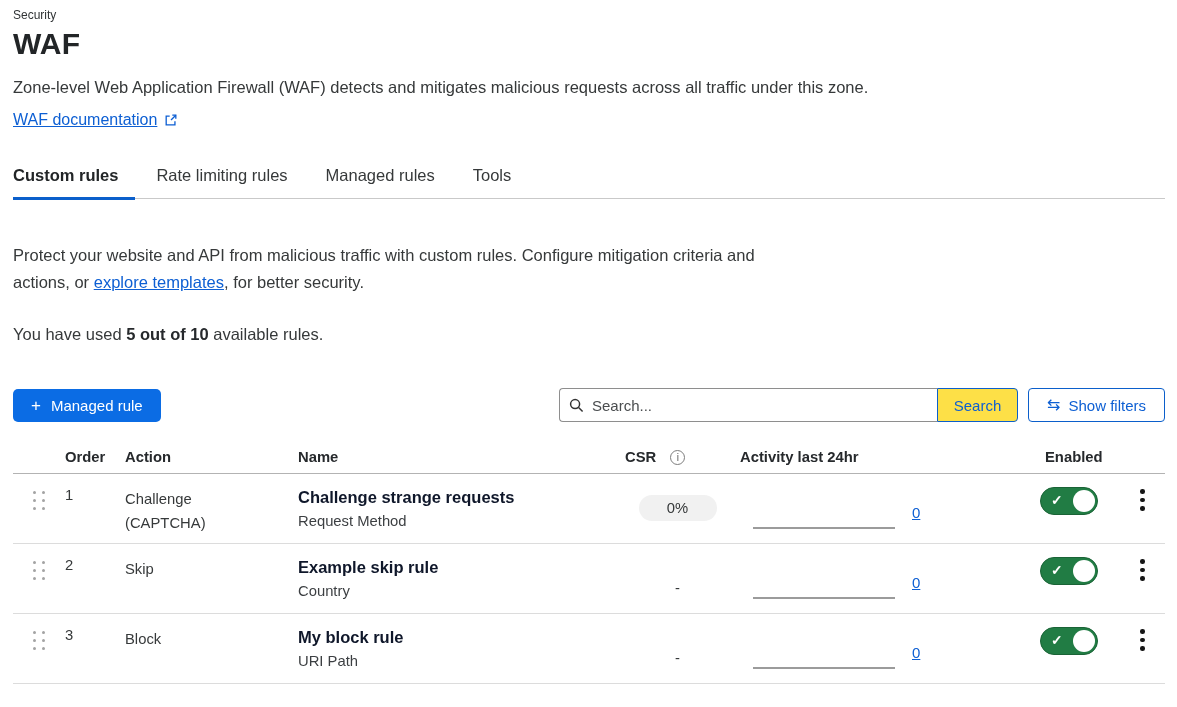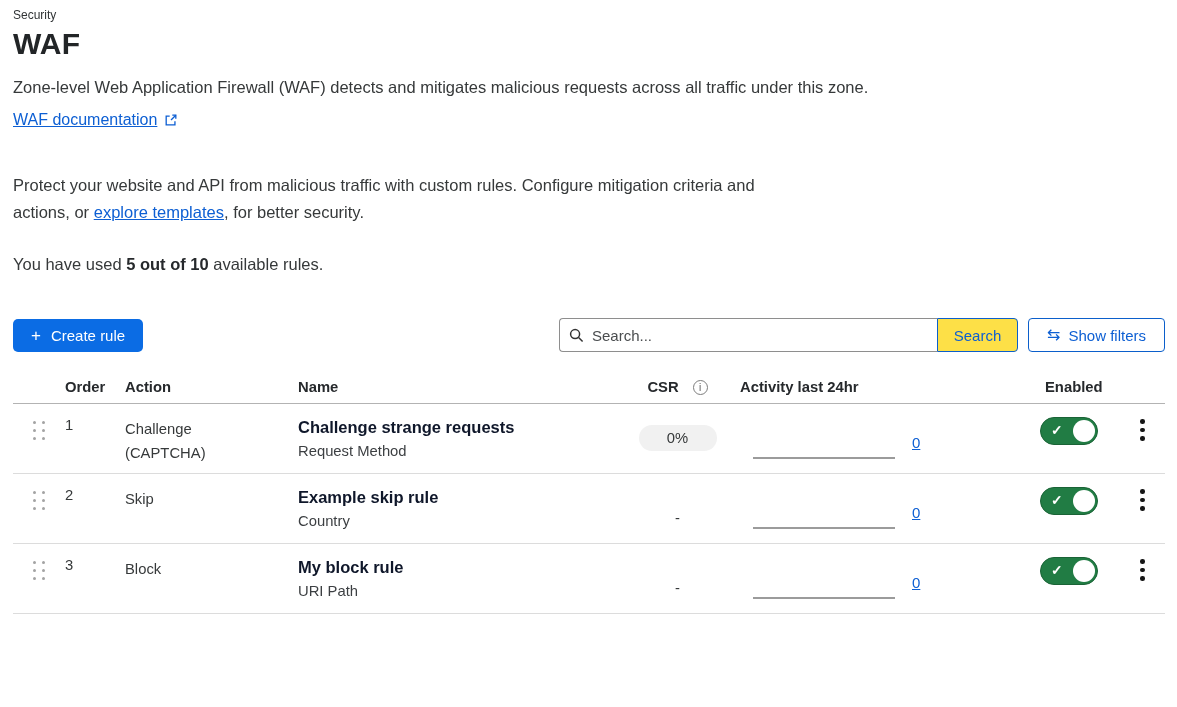--- a/index.html
+++ b/index.html
@@ -81,21 +81,21 @@
   .thead, .row {
     display: grid;
     grid-template-columns: 52px 60px 173px 327px 105px 210px 1fr 80px 45px;
     align-items: start;
   }
   .thead {
     border-bottom: 1px solid #b3b3b3;
     padding-bottom: 8px;
   }
   .thead .cell { font-size: 14.8px; font-weight: 700; color: #26292c; }
-  .thead .csr-h { display: flex; justify-content: center; align-items: center; gap: 14px; }
+  .thead .csr-h { display: flex; justify-content: flex-start; align-items: center; gap: 14px; }
   .thead .act-h { padding-left: 10px; }
   .thead .en-h { padding-left: 5px; }
   .info-dot {
     display: inline-flex; align-items: center; justify-content: center;
     width: 15px; height: 15px; border: 1px solid #7d7d7d; border-radius: 50%;
     font-size: 10px; font-weight: 400; color: #5a5a5a; font-style: normal;
   }
   .row { height: 70px; border-bottom: 1px solid #dcdcdc; }
   .row .cell { padding-top: 13px; font-size: 14.8px; color: #36393a; }
 
@@ -146,32 +146,38 @@
   <a class="doc-link">
     <span>WAF documentation</span>
     <svg width="14" height="14" viewBox="0 0 16 16" fill="none" stroke="#0d5fd3" stroke-width="1.5">
       <path d="M6.5 3.5H2.5v10h10v-4"></path>
       <path d="M9.5 2.5h4v4"></path>
       <path d="M13.5 2.5L8 8"></path>
     </svg>
   </a>
 
   
+  <nav class="tabs">
+    <div class="tab active">Custom rules</div>
+    <div class="tab">Rate limiting rules</div>
+    <div class="tab">Managed rules</div>
+    <div class="tab">Tools</div>
+  </nav>
 
   
   <p class="intro"><span>Protect your website and API from malicious traffic with custom rules. Configure mitigation criteria and actions, or </span><a class="inline-link">explore templates</a><span>, for better security.</span></p>
 
   
   <p class="usage"><span>You have used </span><b>5 out of 10</b><span> available rules.</span></p>
 
   
   <div class="toolbar">
     <button class="btn-primary">
       <span class="plus">+</span>
-      <span>Create rule</span>
+      <span>Managed rule</span>
     </button>
     <div class="toolbar-right">
       <div class="search-group">
         <span class="search-wrap">
           <svg width="15" height="15" viewBox="0 0 16 16" fill="none" stroke="#333333" stroke-width="1.6">
             <circle cx="6.5" cy="6.5" r="4.8"></circle>
             <line x1="10.2" y1="10.2" x2="14.5" y2="14.5"></line>
           </svg>
           <input class="search-input" type="text" placeholder="Search..." style="">
         </span>

